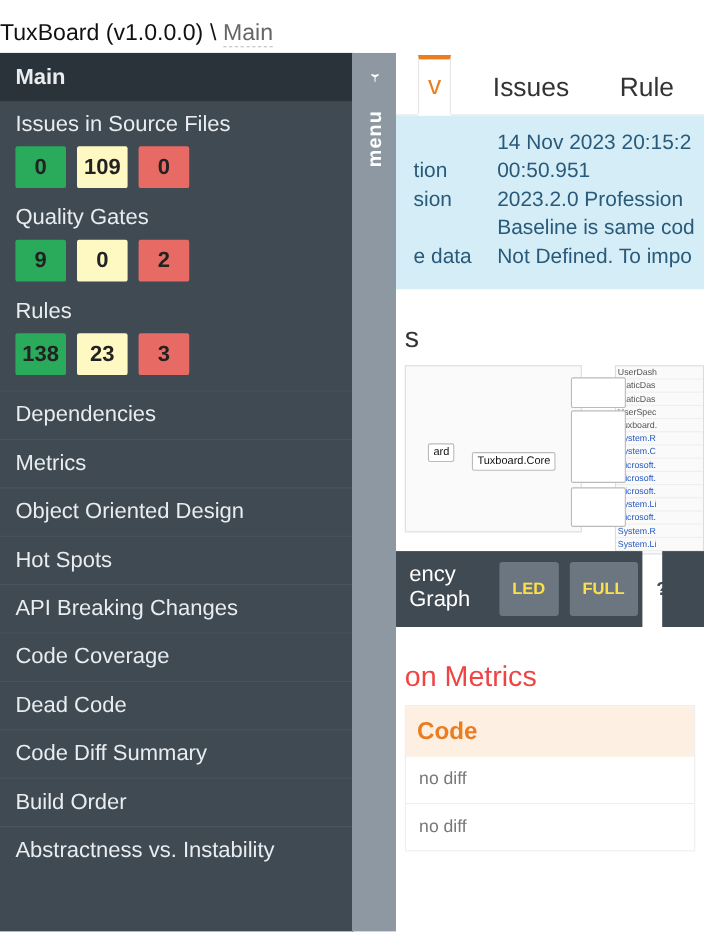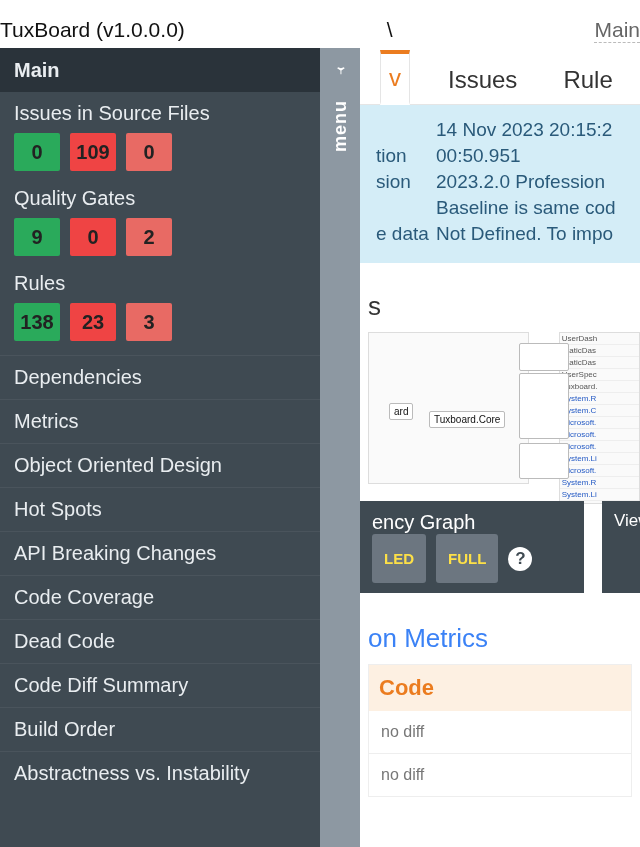--- a/index.html
+++ b/index.html
@@ -1,75 +1,75 @@
 <!DOCTYPE html>
 <html><head>
 <meta charset="utf-8">
 <style>
   html,body{margin:0;padding:0;font-family:Arial,Helvetica,sans-serif;font-size:17px;color:#111;background:#fff}
   .stage{width:640px;height:847px;overflow:hidden;position:relative}
 
   
-  .titlebar{height:48px;display:flex;align-items:center;justify-content:space-between;padding-top:6px}
+  .titlebar{height:48px;display:flex;align-items:center;justify-content:flex-start;padding-top:6px}
   .titlebar .crumb{color:#111;font-size:21px}
   .titlebar .root{color:#111}
   .titlebar .sep{margin:0 6px;color:#111}
   .titlebar .leaf{color:#666;border-bottom:1px dashed #bbb;cursor:pointer}
 
   
   .body{position:absolute;top:48px;left:0;right:0;bottom:0;overflow:hidden}
   .content{position:absolute;inset:0;padding-left:360px;background:#fff}
 
   
   .sidebar{position:absolute;top:0;left:0;width:320px;bottom:0;background:#3f4a52;color:#e9edf0;border-right:1px solid #2f3940}
   .sidebar .hdr{background:#2a333a;height:44px;display:flex;align-items:center;padding:0 14px;font-size:20px;font-weight:600}
   .sidebar .group{padding:10px 14px 6px}
   .sidebar .group-title{font-size:20px;margin-bottom:8px}
   .chips{display:flex;gap:10px}
   .chip{min-width:46px;height:38px;display:flex;align-items:center;justify-content:center;font-size:20px;font-weight:600;color:#222;border-radius:2px}
   .chip.g{background:#2aaa5b}
-  .chip.y{background:#ef4444}
+  .chip.y{background:#fef9c3}
   .chip.r{background:#e86a64}
   .navlist{margin-top:8px}
   .navitem{padding:10px 14px;font-size:20px;border-top:1px solid rgba(255,255,255,0.06);cursor:pointer}
 
   
   .gutter{position:absolute;top:0;left:320px;width:40px;bottom:0;background:#8d98a2;display:flex;flex-direction:column;align-items:center;padding-top:10px;color:#fff}
   .gutter .pin{width:26px;height:26px;display:flex;align-items:center;justify-content:center;cursor:pointer}
   .gutter .pin svg{fill:#fff}
   .gutter .vlabel{writing-mode:vertical-rl;transform:rotate(180deg);margin-top:16px;font-size:18px;font-weight:600;letter-spacing:1px}
 
   
   .tabs{height:56px;display:flex;align-items:flex-end;gap:30px;padding-left:20px;border-bottom:1px solid #e5e5e5}
   .tab{position:relative;font-size:24px;color:#333;padding:10px 8px;cursor:pointer;white-space:nowrap}
   .tab.active{color:#eb7c1f;border-top:4px solid #eb7c1f;border-left:1px solid #e5e5e5;border-right:1px solid #e5e5e5;background:#fff;border-bottom:3px solid #fff;margin-bottom:-1px}
 
   .info{background:#d4edf7;padding:14px 16px;font-size:19px;color:#2a5a7a}
-  .info .row{display:flex;margin-bottom:4px}
+  .info .row{display:flex;gap:16px;margin-bottom:4px}
   .info .lab{min-width:60px;color:#2a5a7a}
   .info .val{color:#2a5a7a;white-space:nowrap}
 
   .section-head{font-size:26px;color:#333;margin:28px 0 10px 8px}
 
   .diagrams{display:flex;gap:30px;align-items:flex-start;padding-left:8px}
   .fakegraph{width:200px;height:150px;border:1px solid #ddd;background:#fafafa;position:relative}
   .fakegraph .node{position:absolute;background:#fff;border:1px solid #bbb;font-size:10px;padding:2px 4px;border-radius:2px;white-space:nowrap}
   .listbox{width:100px;height:170px;border:1px solid #ddd;background:#fafafa;font-size:8px;overflow:hidden}
   .listbox .li{padding:1px 2px;border-bottom:1px solid #eee;white-space:nowrap;color:#555}
   .listbox .li.b{color:#2359c4}
 
   .diagcaps{display:flex;gap:18px;margin-top:-3px;padding-left:0}
-  .diagcap{flex:1;background:#3f4a52;color:#fff;padding:10px 12px;display:flex;flex-direction:column;gap:0;min-width:200px}
+  .diagcap{flex:1;background:#3f4a52;color:#fff;padding:10px 12px;display:flex;flex-direction:row;gap:26px;min-width:200px}
   .diagcap .t{font-size:20px}
   .diagcap .btns{display:flex;gap:10px;align-items:center}
   .pill{background:#6c7680;color:#fde047;padding:16px 12px;border-radius:3px;font-size:15px;font-weight:600}
   .help{width:24px;height:24px;border-radius:50%;background:#fff;color:#3f4a52;display:flex;align-items:center;justify-content:center;font-weight:700}
   .diagcap.alt{background:#3f4a52;align-items:flex-start}
 
-  .metrics-head{font-size:26px;color:#3b82f6;margin:30px 0 10px 8px}
+  .metrics-head{font-size:26px;color:#ef4444;margin:30px 0 10px 8px}
   .codebox{margin:0 8px;border:1px solid #eee}
   .codebox .ch{background:#fdf0e2;color:#eb7c1f;font-size:22px;font-weight:600;padding:10px}
   .codebox .cb{padding:12px;font-size:16px;color:#777}
 </style>
 </head>
 <body>
 <div class="stage">
 
   <div class="titlebar">
     <span class="crumb root">TuxBoard (v1.0.0.0)</span>

